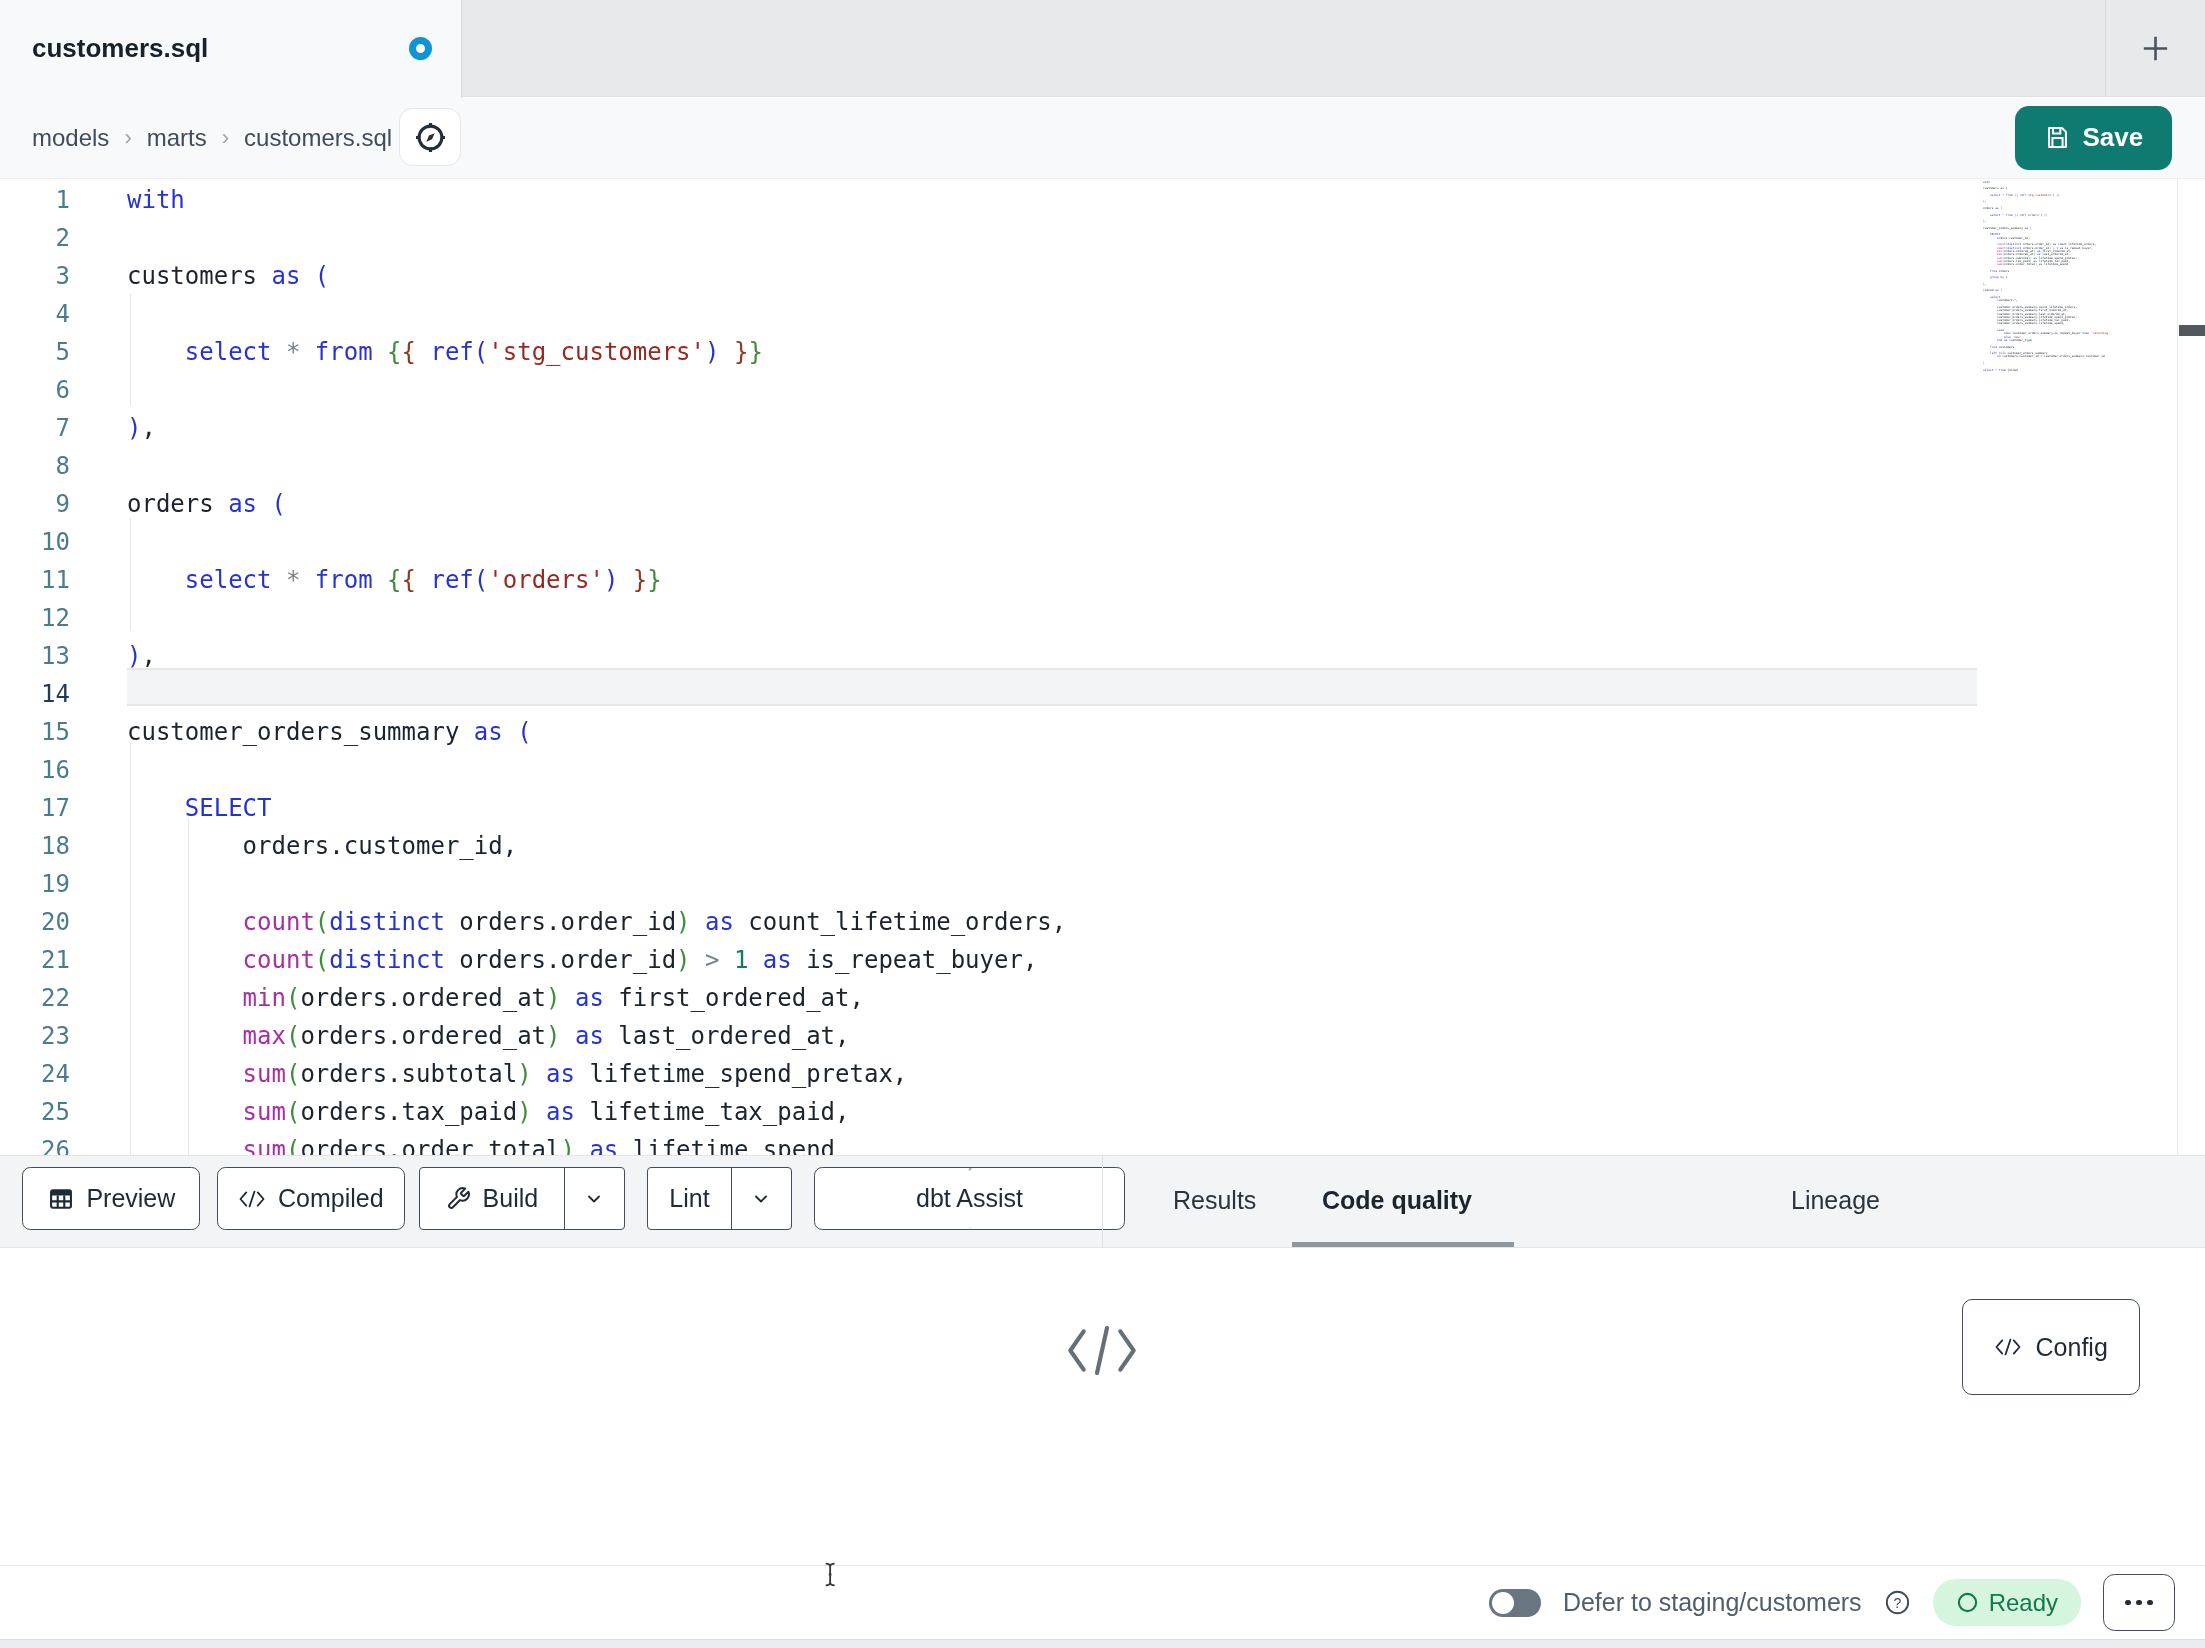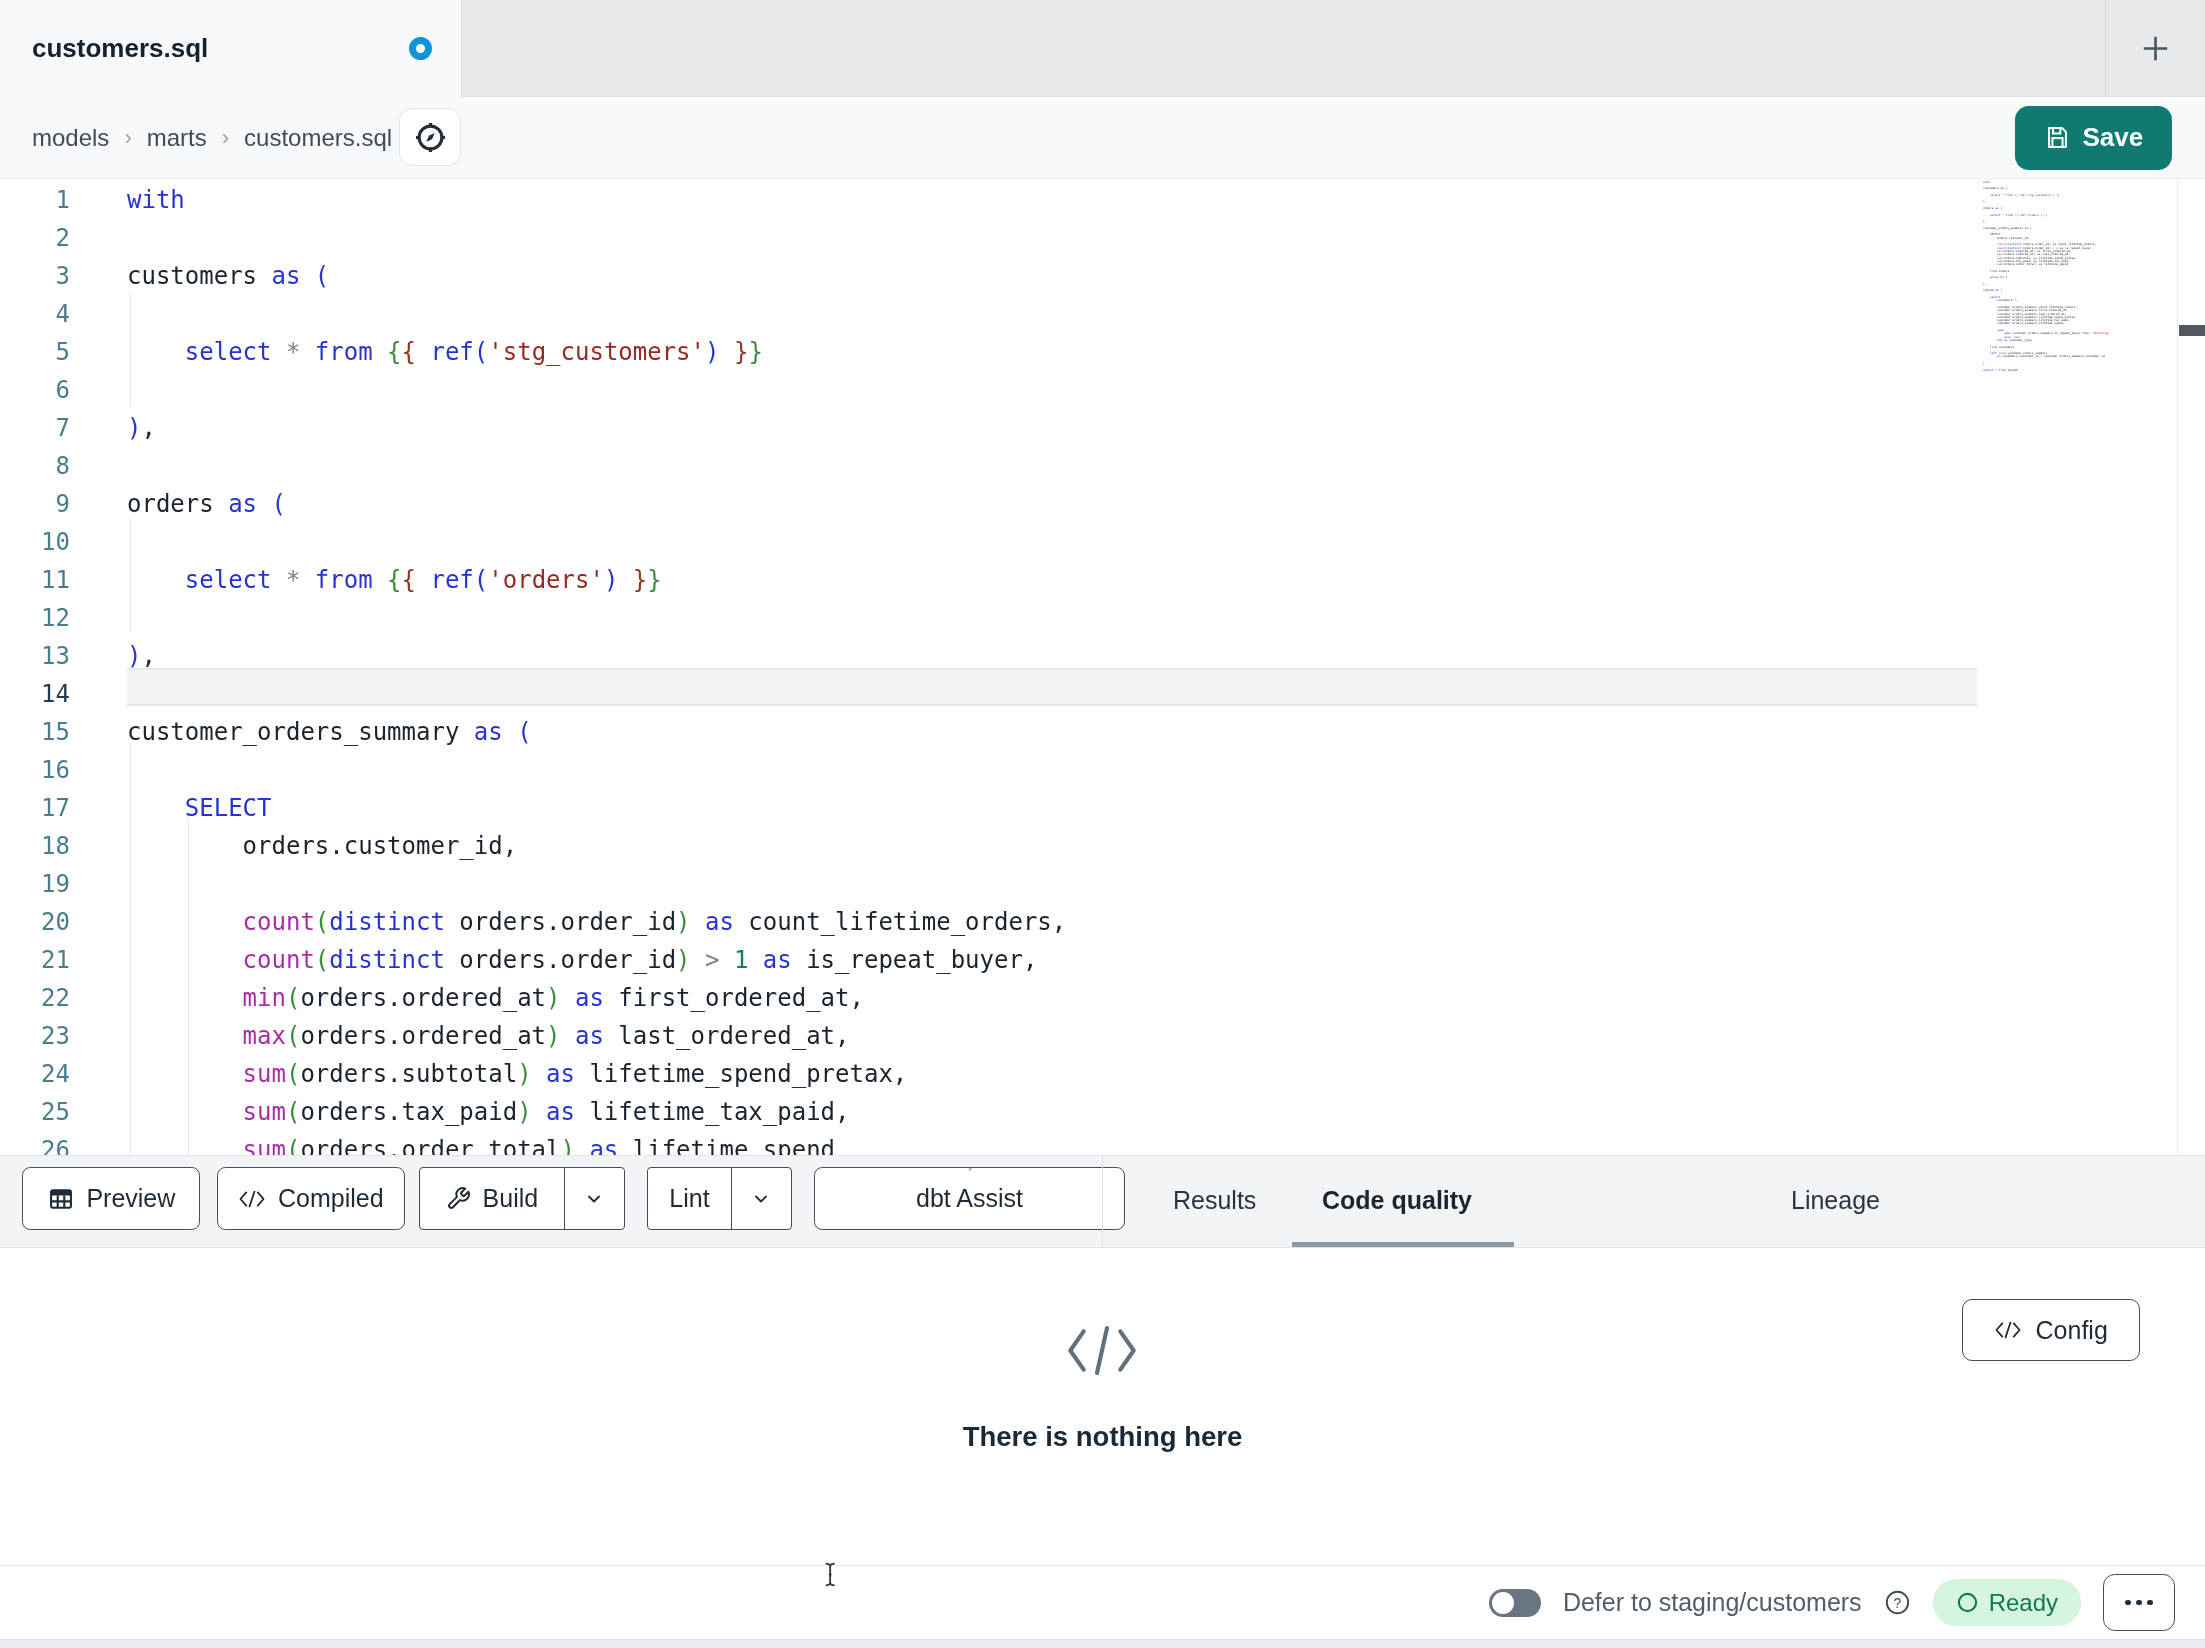--- a/index.html
+++ b/index.html
@@ -61,21 +61,21 @@
   #toolbar-divider{position:absolute;left:1102px;top:0;width:0.8px;height:93px;background:#E0E2E4;}
   .rtab{position:absolute;top:0;height:88px;line-height:88px;font-size:25px;color:#2A3440;background:none;border:none;font-family:inherit;}
   .rtab.active{font-weight:700;color:#1B2530;}
   #tab-underline{position:absolute;left:1292px;bottom:0;width:222px;height:5px;background:#8F979F;}
 
   
   #panel{position:absolute;left:0;top:1248px;width:2205px;height:317px;background:#fff;}
   #empty-icon{position:absolute;left:1062px;top:75px;}
   #empty-title{position:absolute;left:0;top:173px;width:2205px;text-align:center;font-size:27.5px;font-weight:700;color:#1B2835;}
   #empty-desc{position:absolute;left:0;top:223px;width:2205px;text-align:center;font-size:25px;color:#68737F;}
-  #config-btn{position:absolute;left:1962px;top:51px;width:178px;height:62px;background:#fff;border:1.7px solid var(--btn-border);border-radius:10px;
+  #config-btn{position:absolute;left:1962px;top:51px;width:178px;height:96px;background:#fff;border:1.7px solid var(--btn-border);border-radius:10px;
     display:flex;align-items:center;justify-content:center;gap:13.3px;font-size:25px;font-weight:500;color:var(--ui-dark);font-family:inherit;}
 
   
   #statusbar{position:absolute;left:0;top:1565px;width:2205px;height:74px;background:#fff;border-top:0.8px solid #E5E6E8;
     display:flex;align-items:center;justify-content:flex-end;padding-right:30px;gap:22px;}
   #defer-toggle{width:52px;height:28px;border-radius:14px;background:#6A7582;border:none;position:relative;}
   #defer-toggle .knob{position:absolute;left:3.3px;top:3.3px;width:22px;height:22px;border-radius:50%;background:#fff;}
   #defer-label{font-size:25px;color:#515E6B;}
   #ready-badge{height:47px;border-radius:23px;background:var(--ready-bg);display:flex;align-items:center;gap:10px;padding:0 23px;
     font-size:24px;color:var(--ready-fg);font-weight:500;}
@@ -227,21 +227,20 @@
   <button class="rtab" style="left:1173px;">Results</button>
   <button class="rtab active" style="left:1322px;">Code quality</button>
   <button class="rtab" style="left:1791px;">Lineage</button>
   <div id="tab-underline"></div>
 </div>
 
 <div id="panel">
   <svg id="empty-icon" width="80" height="55" viewBox="0 0 96 66">
     <path d="M26 10 L10 33 L26 56 M70 10 L86 33 L70 56 M54 6 L42 60" stroke="#656F7A" stroke-width="5" fill="none" stroke-linecap="round" stroke-linejoin="round"></path>
   </svg>
-  <div id="empty-title">There is nothing here</div>
   <button id="config-btn">
     <svg width="28" height="22" viewBox="0 0 34 24">
       <path d="M10 4 L3 12 L10 20 M24 4 L31 12 L24 20 M20 3 L14 21" stroke="#1F2A37" stroke-width="2.2" fill="none" stroke-linecap="round" stroke-linejoin="round"></path>
     </svg>
     <span>Config</span>
   </button>
 </div>
 
 <div id="statusbar">
   <button id="defer-toggle">

